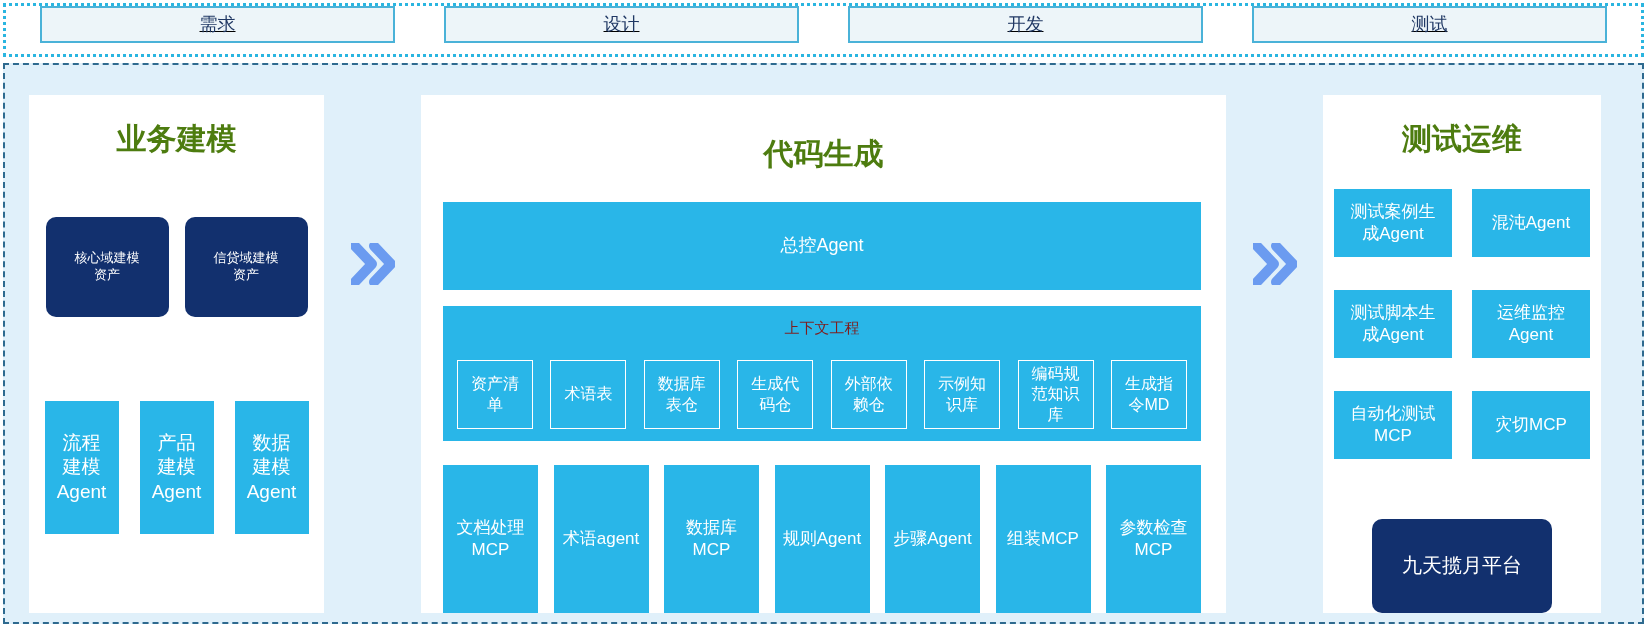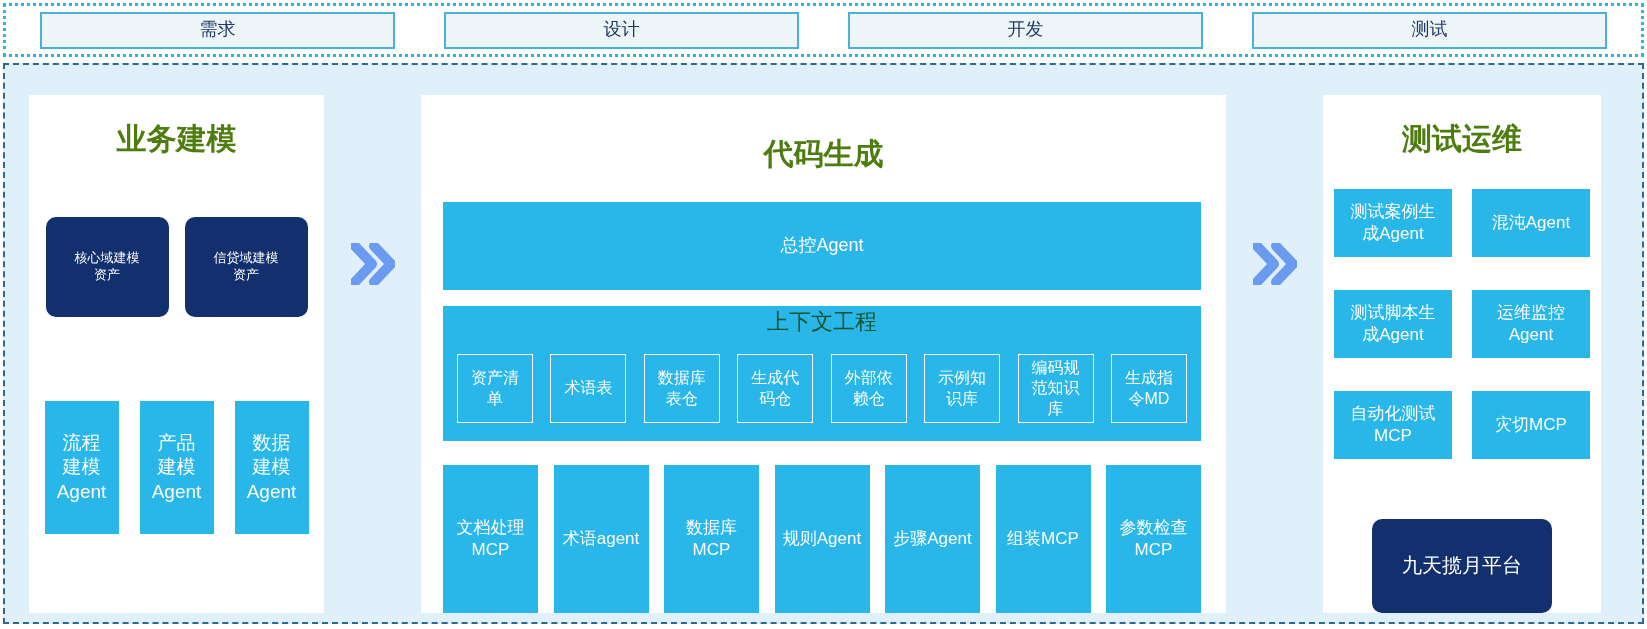--- a/index.html
+++ b/index.html
@@ -6,21 +6,21 @@
   html, body { background: #ffffff; }
   body {
     font-family: "Liberation Sans", "DejaVu Sans", sans-serif;
     width: 1647px; height: 629px; overflow: hidden;
   }
   #app { width: 1647px; height: 629px; padding: 3px; background: #ffffff; }
 
   
   .top-bar {
     height: 54px; border: 3px dotted #2ab5e0; background: #ffffff;
-    display: flex; align-items: center; padding: 0 34px; gap: 49px;
+    display: flex; align-items: flex-start; padding: 0 34px; gap: 49px; text-decoration: underline;
   }
   .stage-box {
     flex: 1; height: 37px; background: #edf5f9; border: 2px solid #4ab2d8;
     display: flex; align-items: center; justify-content: center;
     font-size: 18px; color: #203864;
   }
 
   
   .main {
     margin-top: 6px; height: 561px;
@@ -54,21 +54,21 @@
   .bm-agent-row { margin-top: 84px; display: flex; gap: 21px; }
   .bm-agent-box { width: 74px; height: 133px; font-size: 19px; }
 
   
   .panel-mid { width: 805px; justify-content: flex-end; }
   .master-bar {
     margin: 34px 25px 0 22px; height: 88px;
     font-size: 18px;
   }
   .context-panel { margin: 16px 25px 0 22px; height: 135px; background: #29b6e8; }
-  .context-title { text-align: center; color: #14532d; font-size: 22px; padding-top: 4px; line-height: 24px; }
+  .context-title { text-align: center; color: #7f1d1d; font-size: 15px; padding-top: 10px; line-height: 24px; }
   .context-row { display: flex; justify-content: space-between; padding: 20px 14px 0 14px; }
   .context-box {
     width: 76px; height: 69px; border: 1px solid #ffffff; color: #ffffff;
     font-size: 16px; display: flex; align-items: center; justify-content: center;
   }
   .tools-row { margin: 24px 25px 0 22px; display: flex; justify-content: space-between; }
   .tool-box { width: 95px; height: 148px; font-size: 17px; }
 
   
   .panel-right { width: 278px; align-items: center; gap: 10px; }

